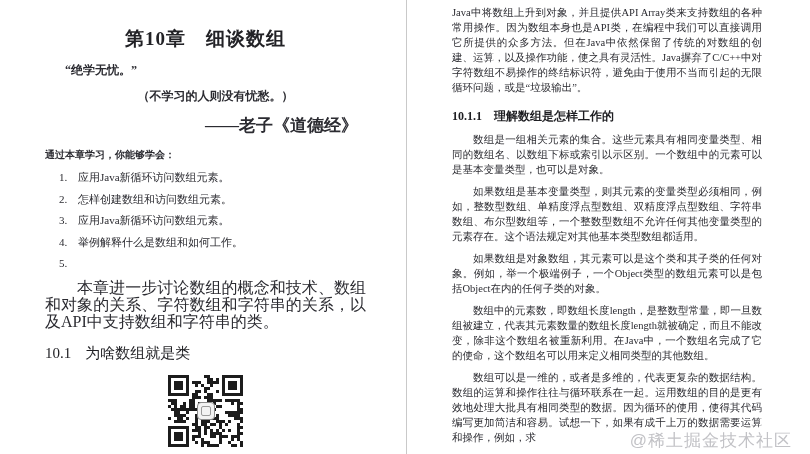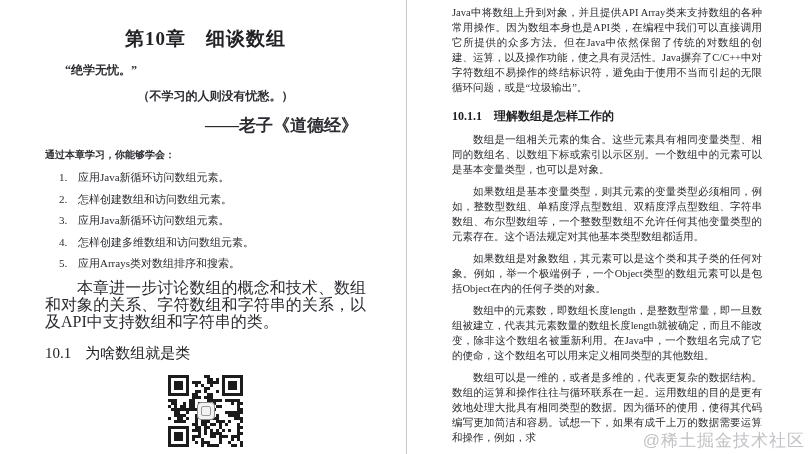--- a/index.html
+++ b/index.html
@@ -60,21 +60,21 @@
   .page-right p {
     font-size:10.5px; line-height:15px; text-align:justify; text-indent:2em;
     margin-top:7px; color:#2b2b31;
   }
   .page-right p.no-indent { text-indent:0; margin-top:0; }
   .subsection-heading { margin-top:13px; font-weight:bold; font-size:12px; color:#1e1e22; }
   .subsection-heading .h-num { margin-right:12px; }
 
   
   .watermark {
-    position:absolute; right:5px; bottom:2px; font-size:17px; letter-spacing:1px;
+    position:absolute; right:18px; bottom:2px; font-size:17px; letter-spacing:1px;
     color:#c2c2c6; font-family:"Liberation Sans","DejaVu Sans",sans-serif;
   }
 </style>
 </head>
 <body>
 
 <div class="spread">
 
   <div class="page-left">
     <div class="chapter-title">第10章　细谈数组</div>
@@ -93,25 +93,24 @@
       <li class="objective-item">
         <span class="objective-num">2.</span>
         <span class="objective-text">怎样创建数组和访问数组元素。</span>
       </li>
       <li class="objective-item">
         <span class="objective-num">3.</span>
         <span class="objective-text">应用Java新循环访问数组元素。</span>
       </li>
       <li class="objective-item">
         <span class="objective-num">4.</span>
-        <span class="objective-text">怎样创建多维数组和访问数组元素。</span>
+        <span class="objective-text">举例解释什么是数组和如何工作。</span>
       </li>
       <li class="objective-item">
         <span class="objective-num">5.</span>
-        <span class="objective-text">应用Arrays类对数组排序和搜索。</span>
       </li>
     </ul>
 
     <div class="summary-para">本章进一步讨论数组的概念和技术、数组和对象的关系、字符数组和字符串的关系，以及API中支持数组和字符串的类。</div>
 
     <div class="section-heading">
       <span class="h-num">10.1</span><span>为啥数组就是类</span>
     </div>
 
     <div class="qr-wrap">

